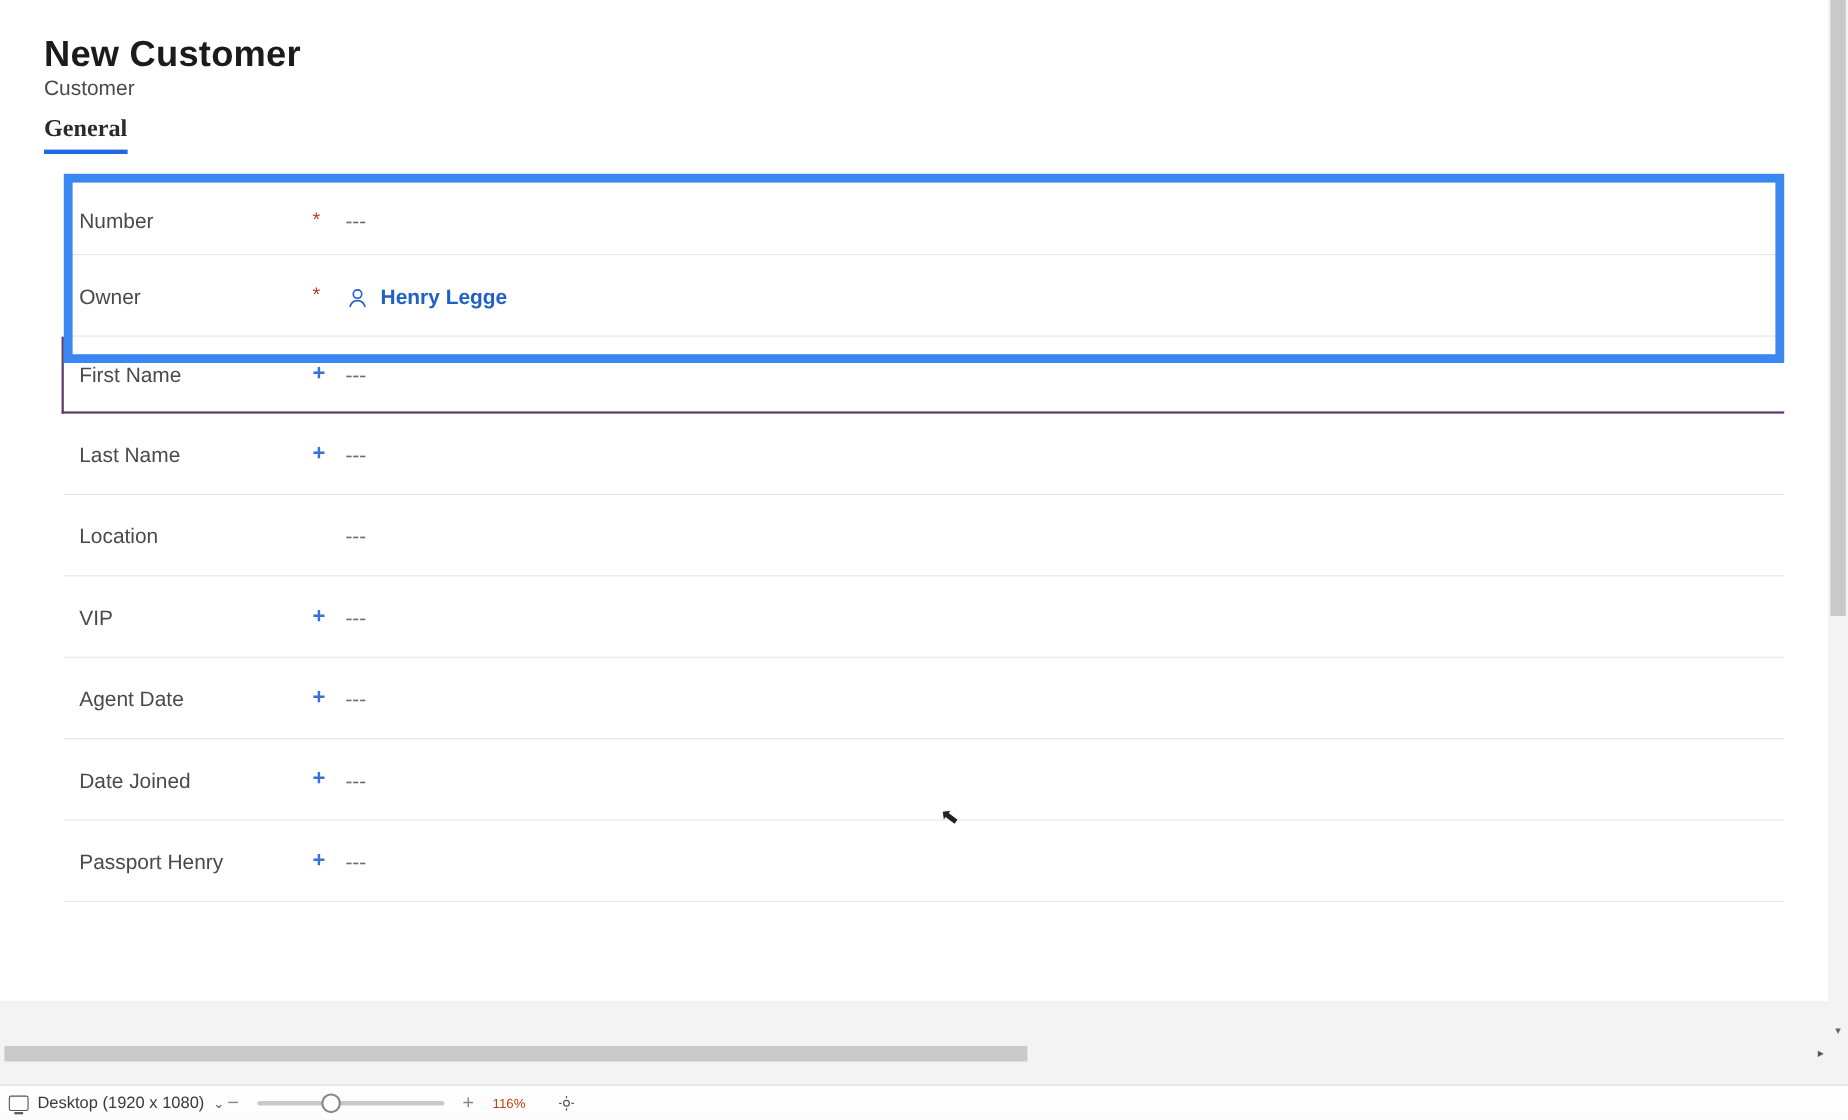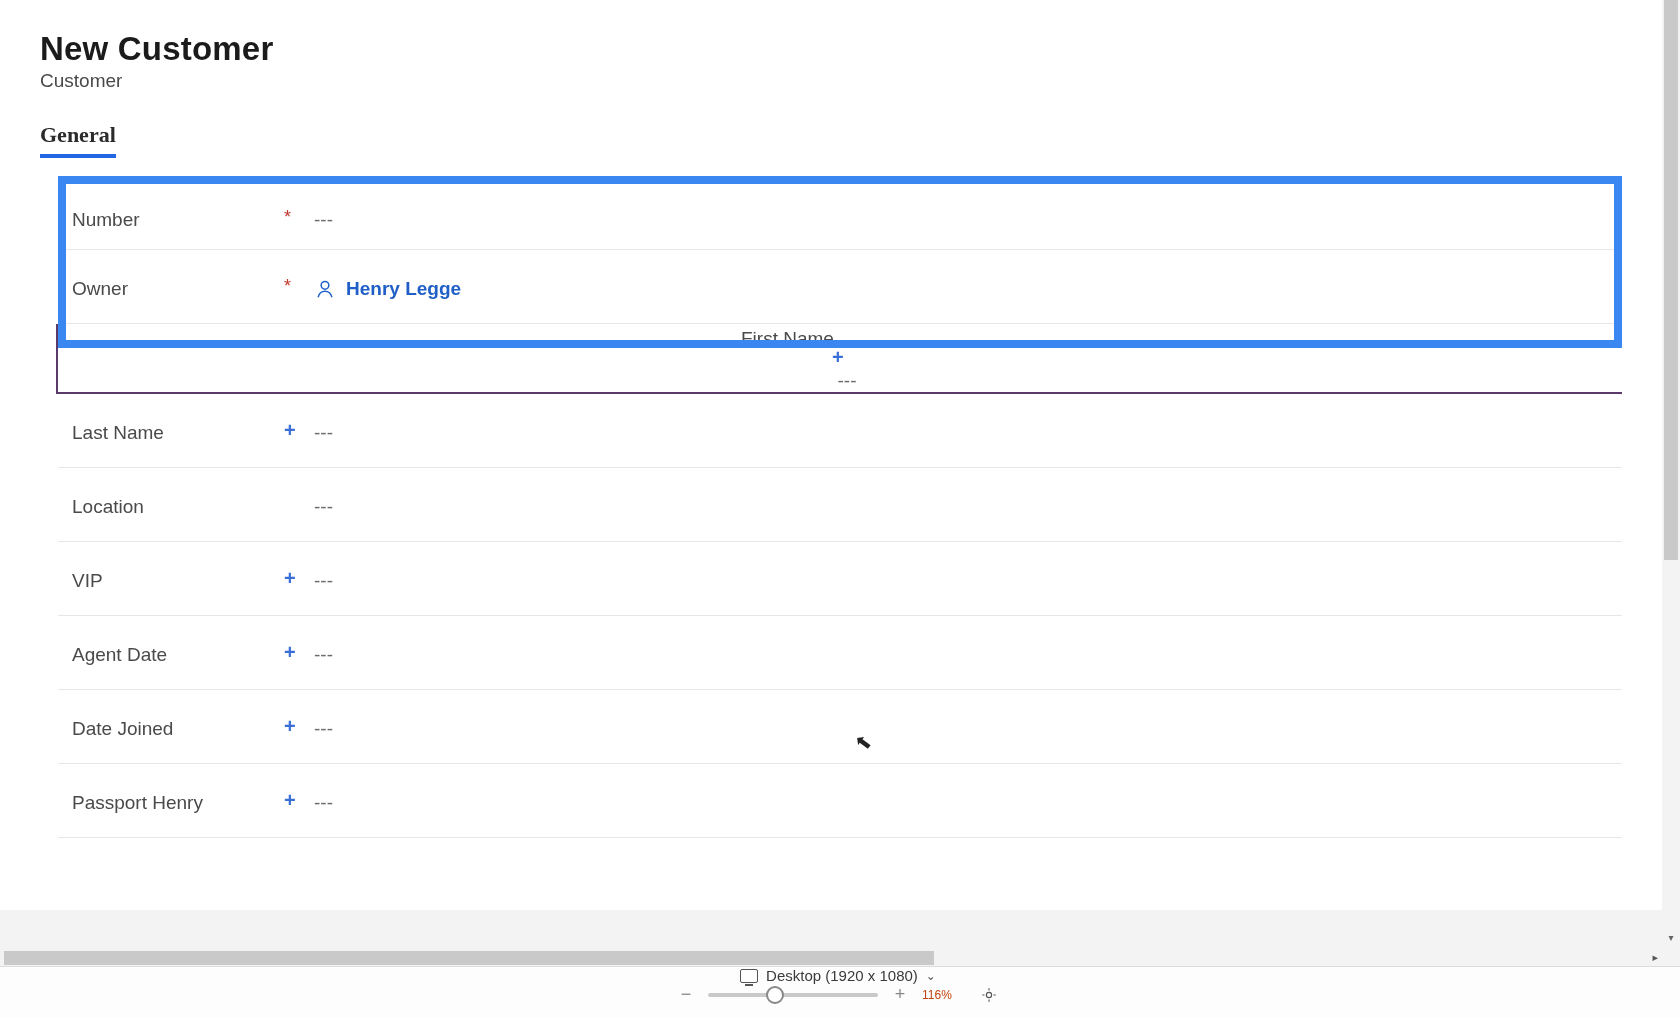--- a/index.html
+++ b/index.html
@@ -37,21 +37,21 @@
     font-weight: 700;
     color: #1b1b1b;
     margin-bottom: 2px;
     letter-spacing: 0.2px;
   }
   
   .page-subtitle {
     font-size: 19px;
     color: #4a4a4a;
     font-weight: 400;
-    margin-bottom: 30px;
+    margin-bottom: 12px;
   }
   
   .tabs {
     display: flex;
     gap: 24px;
     margin-bottom: 18px;
   }
   
   .tab {
     font-size: 22px;
@@ -91,21 +91,20 @@
     border-bottom: 1px solid #e6e6e6;
     padding-left: 14px;
     padding-top: 4px;
   }
   
   .field-row.firstname {
     border-left: 2px solid #5a3a6a;
     border-bottom: 2px solid #5a3a6a;
     height: 70px;
     margin-left: -2px;
-    flex-direction: column;
   }
 
   .field-row:first-child {
     padding-top: 8px;
   }
   
   .field-label {
     width: 212px;
     font-size: 19px;
     color: #4a4a4a;
@@ -206,29 +205,28 @@
     font-size: 11px;
     color: #555;
   }
   
   
   .footer {
     position: absolute;
     bottom: 0;
     left: 0;
     right: 0;
-    height: 52px;
+    height: 32px;
     background: #fdfdfd;
     border-top: 1px solid #dcdcdc;
     display: flex;
     align-items: center;
     padding: 0 12px 0 8px;
     font-size: 15px;
     color: #3a3a3a;
-    flex-direction: column;
   }
   
   .footer-left {
     display: flex;
     align-items: center;
     gap: 8px;
     cursor: pointer;
   }
   
   .monitor-icon {

